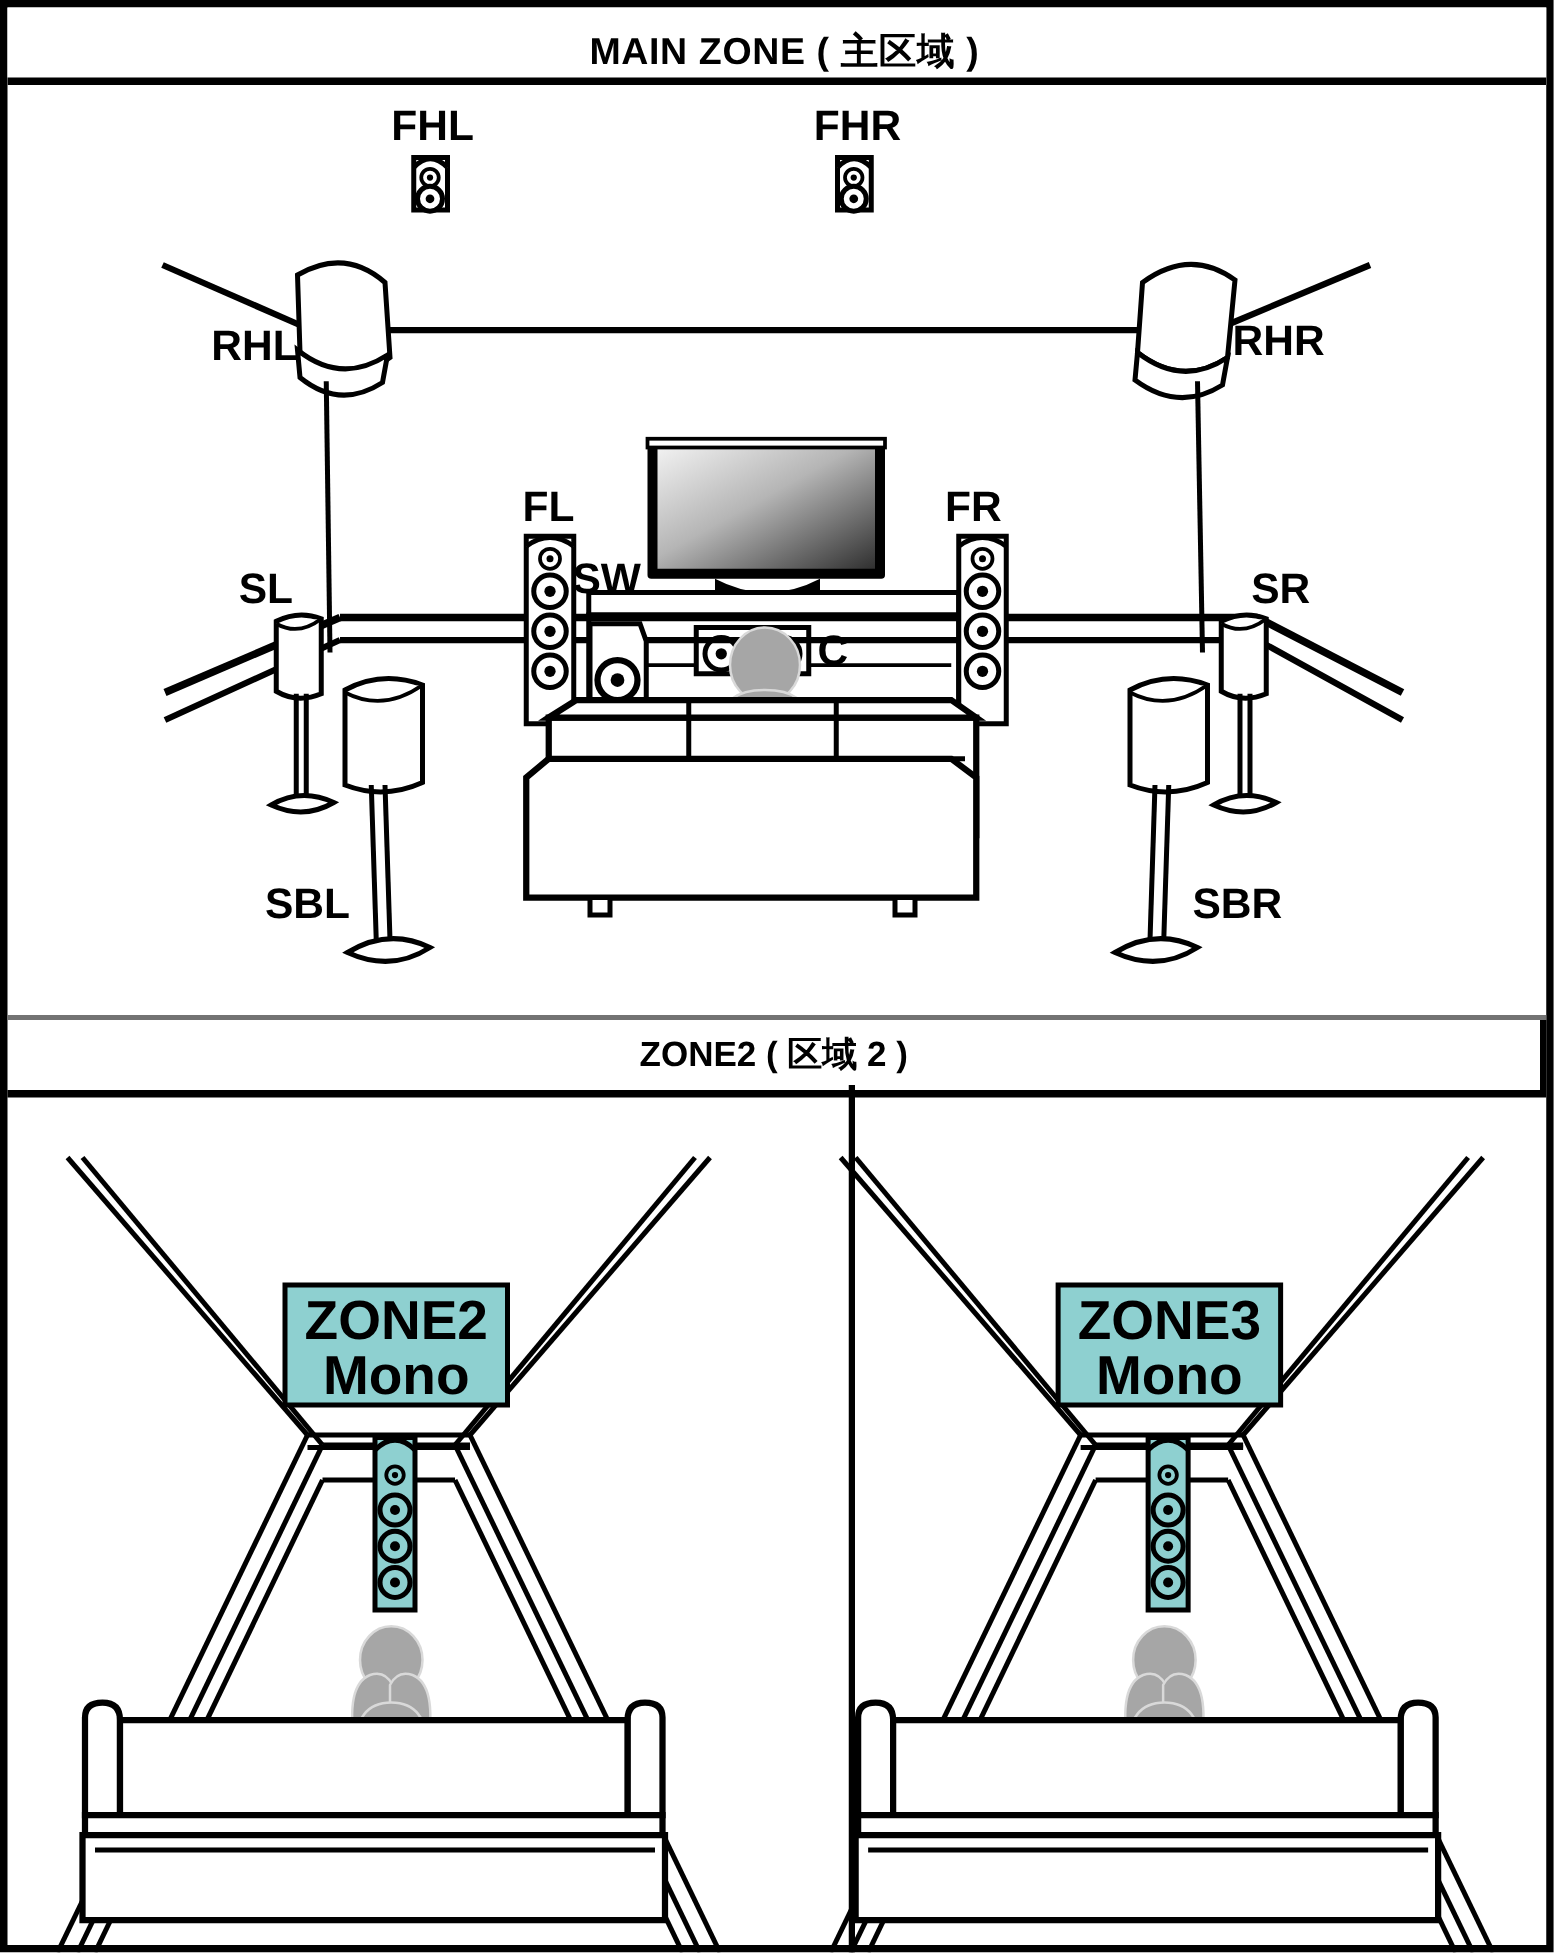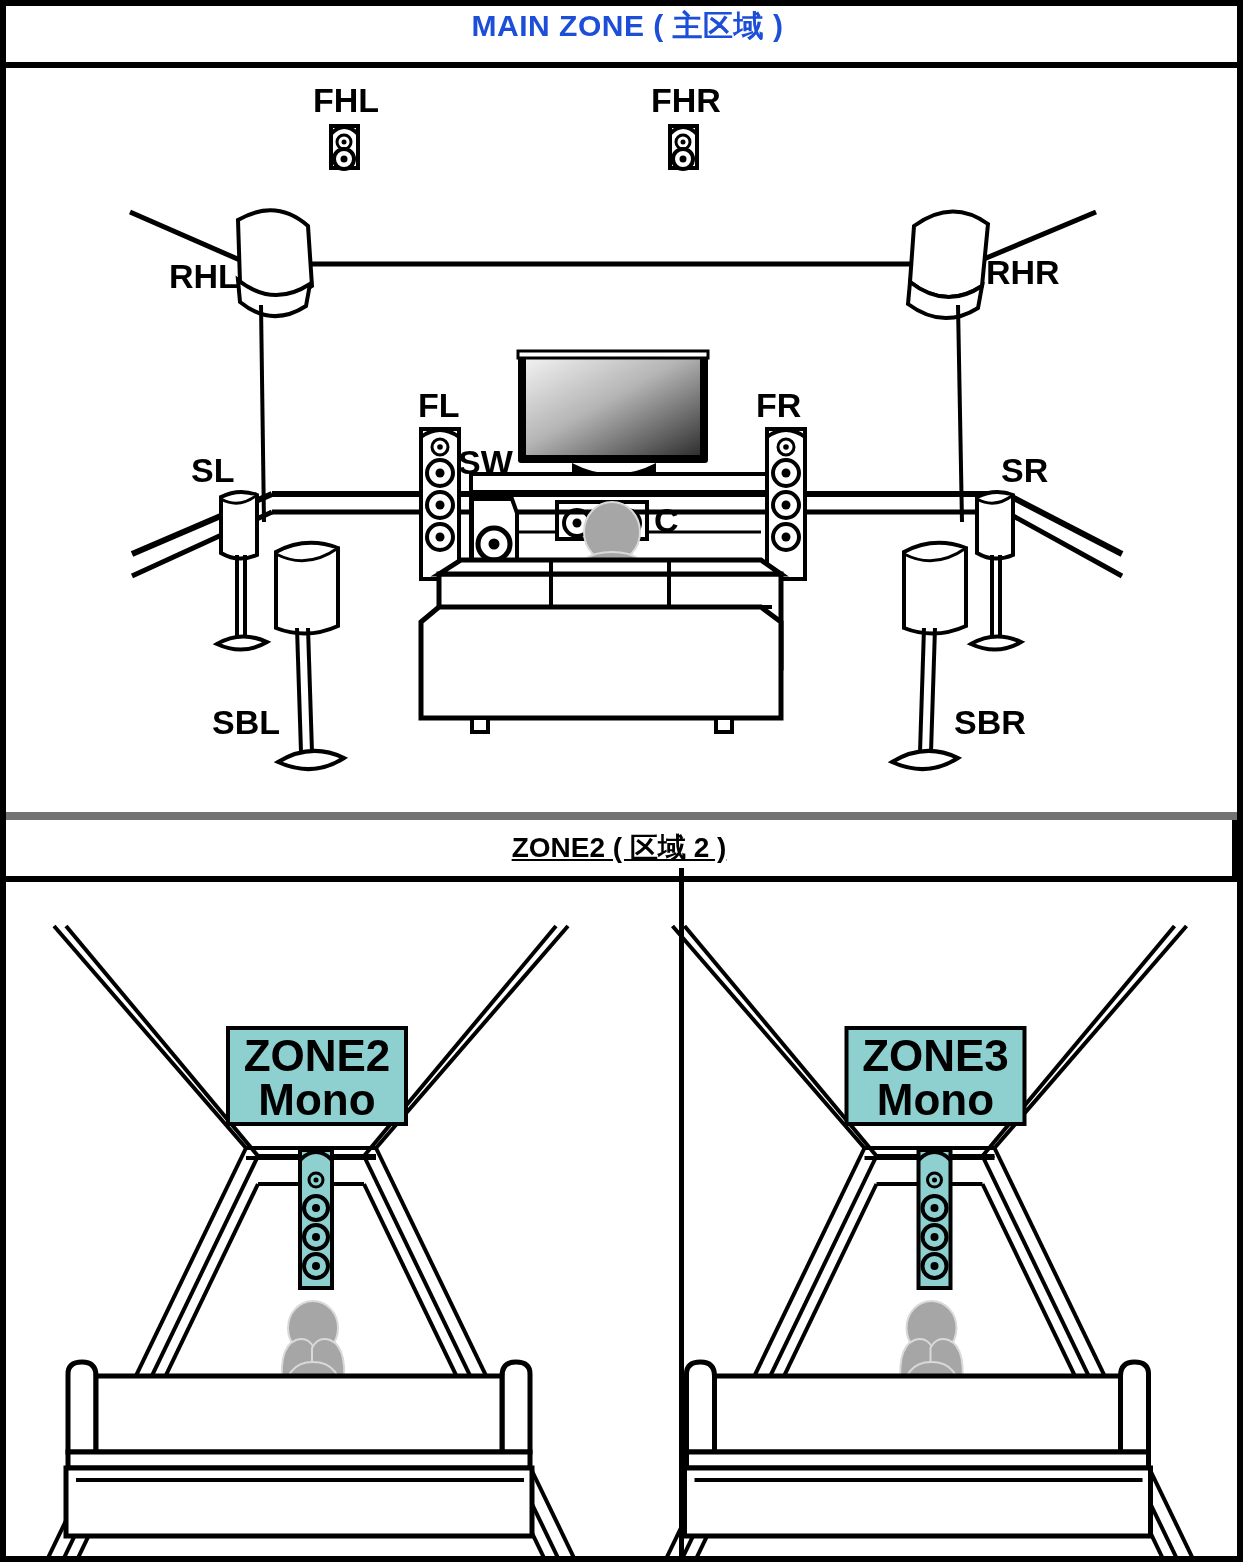--- a/index.html
+++ b/index.html
@@ -8,36 +8,35 @@
     width:1243px;height:1562px;overflow:hidden;
   }
   .page{
     position:relative;width:1243px;height:1562px;
     box-sizing:border-box;
     border:6px solid #000;background:#fff;
   }
   
   .hdr{
     position:absolute;left:0;right:0;
-    display:flex;align-items:flex-start;justify-content:center;
-    font-weight:bold;color:#1d4ed8;background:#fff;
+    display:flex;align-items:flex-end;justify-content:center;
+    font-weight:bold;color:#000000;background:#fff;
     letter-spacing:.5px;
     white-space:nowrap;
     padding-left:12px;
   }
   #main-header{
     top:0;height:56px;
     border-bottom:6px solid #000;
     font-size:30px;
   }
   .zone-hdr-row{
     position:absolute;left:0;right:0;top:806px;height:56px;
-    border-top:8px solid #737373;border-bottom:6px solid #000;
+    border-top:4px solid #737373;border-bottom:6px solid #000;
     display:flex;
-    text-decoration:underline;
   }
   .zone-hdr{
     flex:1;display:flex;align-items:center;justify-content:center;
     font-size:28px;font-weight:bold;white-space:nowrap;
   }
   .zone-hdr.left{border-right:5px solid #000;}
 
   
   #main-zone-panel{
     position:absolute;left:0;top:56px;width:1231px;height:750px;

